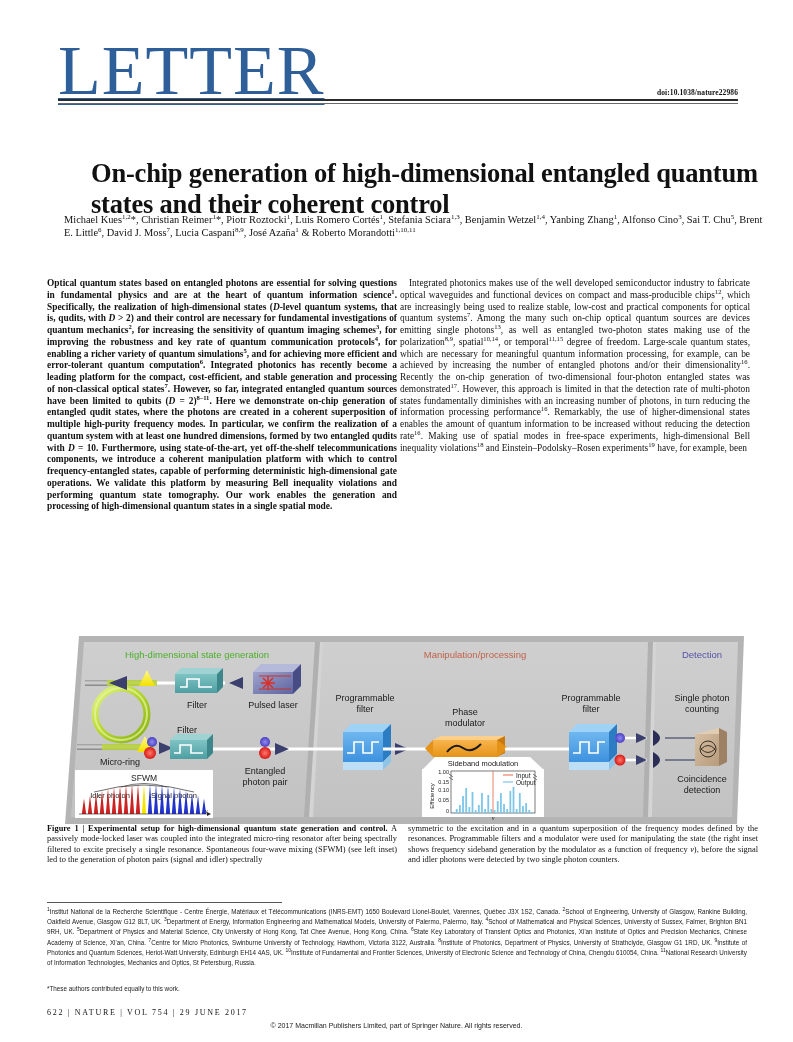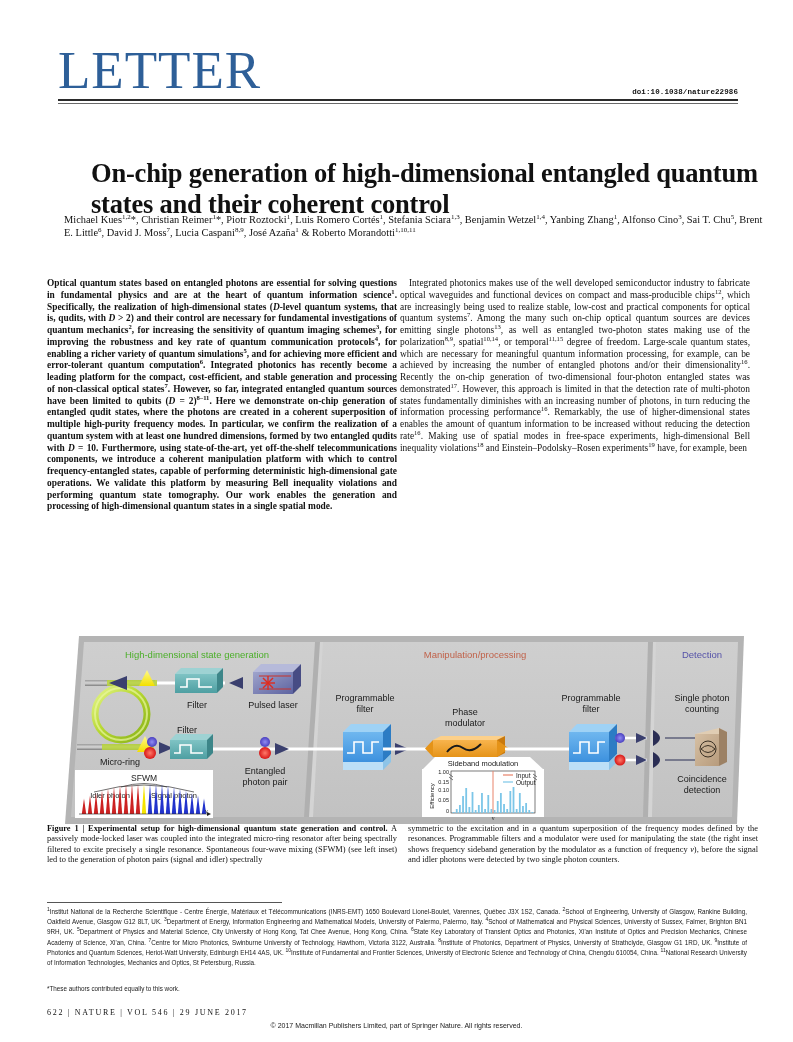--- a/index.html
+++ b/index.html
@@ -6,26 +6,26 @@
   body{
     width:793px;height:1042px;position:relative;overflow:hidden;
     font-family:"Liberation Serif", serif;color:#000;
   }
   .page{position:absolute;inset:0;}
 
   
   .masthead{position:absolute;left:58px;top:44px;width:680px;}
   .letter-word{
     font-family:"Liberation Serif", serif;
-    font-size:53px;line-height:53px;letter-spacing:1px;
-    color:#2e5f98;font-weight:400;
+    font-size:70px;line-height:53px;letter-spacing:1px;
+    color:#2e5f98;font-weight:400;text-decoration:underline;
   }
   .doi{
     position:absolute;right:0;top:44px;
-    font-family:Liberation Mono, monospace;
+    font-family:Liberation Serif, serif;
     font-size:7.5px;font-weight:700;color:#111;letter-spacing:.1px;
   }
   .rule-group{position:absolute;left:58px;top:99px;width:680px;}
   .rule-thick{height:2px;background:#2b2b2b;}
   .rule-gap{height:1.5px;background:#fff;}
   .rule-thin{height:1px;background:#6a6a6a;}
 
   
   .title{
     position:absolute;left:47px;top:140px;width:700px;
@@ -411,16 +411,16 @@
     </svg>
   </div>
 
   <div class="caption left"><b>Figure 1 | Experimental setup for high-dimensional quantum state generation and control.</b> A passively mode-locked laser was coupled into the integrated micro-ring resonator after being spectrally filtered to excite precisely a single resonance. Spontaneous four-wave mixing (SFWM) (see left inset) led to the generation of photon pairs (signal and idler) spectrally</div>
   <div class="caption right">symmetric to the excitation and in a quantum superposition of the frequency modes defined by the resonances. Programmable filters and a modulator were used for manipulating the state (the right inset shows frequency sideband generation by the modulator as a function of frequency <i>ν</i>), before the signal and idler photons were detected by two single photon counters.</div>
 
   <div class="affil-rule"></div>
   <div class="affil"><sup>1</sup>Institut National de la Recherche Scientifique - Centre Énergie, Matériaux et Télécommunications (INRS-EMT) 1650 Boulevard Lionel-Boulet, Varennes, Québec J3X 1S2, Canada. <sup>2</sup>School of Engineering, University of Glasgow, Rankine Building, Oakfield Avenue, Glasgow G12 8LT, UK. <sup>3</sup>Department of Energy, Information Engineering and Mathematical Models, University of Palermo, Palermo, Italy. <sup>4</sup>School of Mathematical and Physical Sciences, University of Sussex, Falmer, Brighton BN1 9RH, UK. <sup>5</sup>Department of Physics and Material Science, City University of Hong Kong, Tat Chee Avenue, Hong Kong, China. <sup>6</sup>State Key Laboratory of Transient Optics and Photonics, Xi'an Institute of Optics and Precision Mechanics, Chinese Academy of Science, Xi'an, China. <sup>7</sup>Centre for Micro Photonics, Swinburne University of Technology, Hawthorn, Victoria 3122, Australia. <sup>8</sup>Institute of Photonics, Department of Physics, University of Strathclyde, Glasgow G1 1RD, UK. <sup>9</sup>Institute of Photonics and Quantum Sciences, Heriot-Watt University, Edinburgh EH14 4AS, UK. <sup>10</sup>Institute of Fundamental and Frontier Sciences, University of Electronic Science and Technology of China, Chengdu 610054, China. <sup>11</sup>National Research University of Information Technologies, Mechanics and Optics, St Petersburg, Russia.</div>
   <div class="equal-note">*These authors contributed equally to this work.</div>
 
-  <div class="folio">622 | NATURE | VOL 546 | 29 JUNE 2017</div>
+  <div class="folio">622 | NATURE | VOL 754 | 29 JUNE 2017</div>
   <div class="copyright">© 2017 Macmillan Publishers Limited, part of Springer Nature. All rights reserved.</div>
 
 </div>
 
 </body></html>

